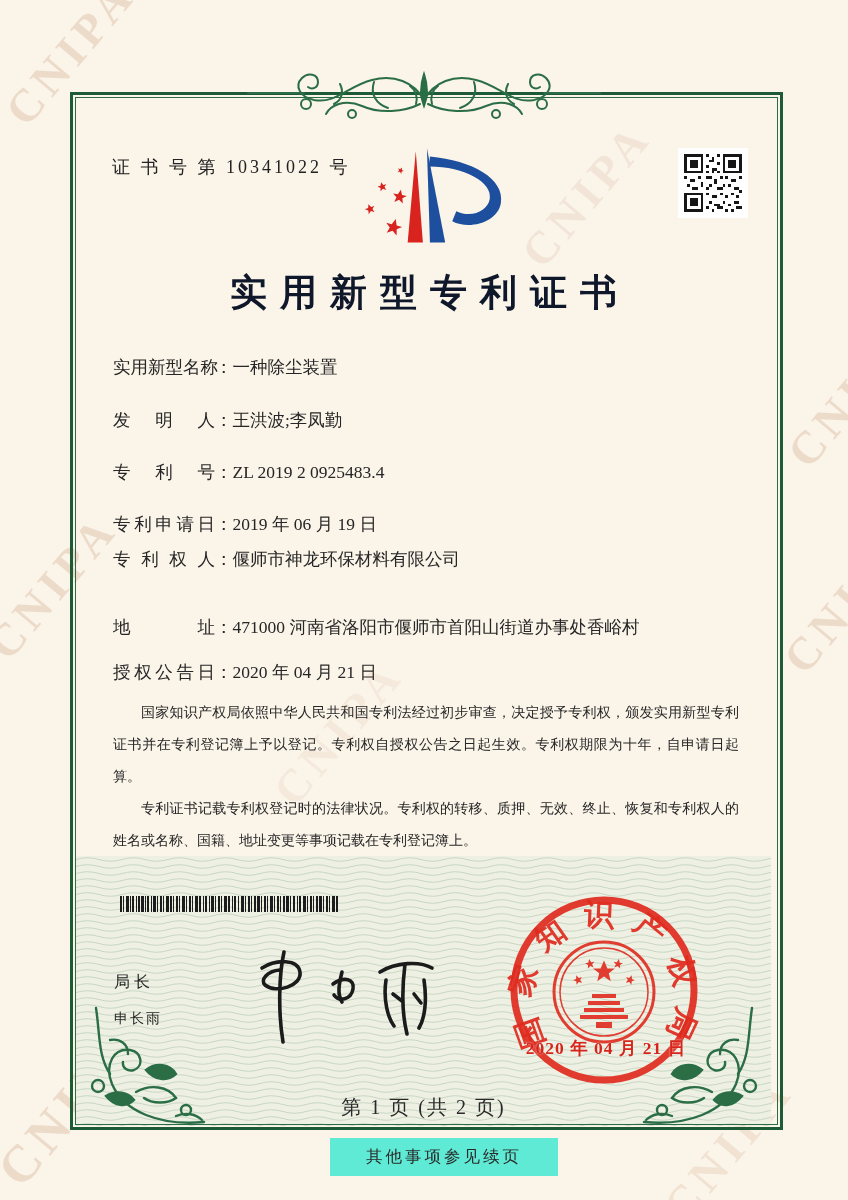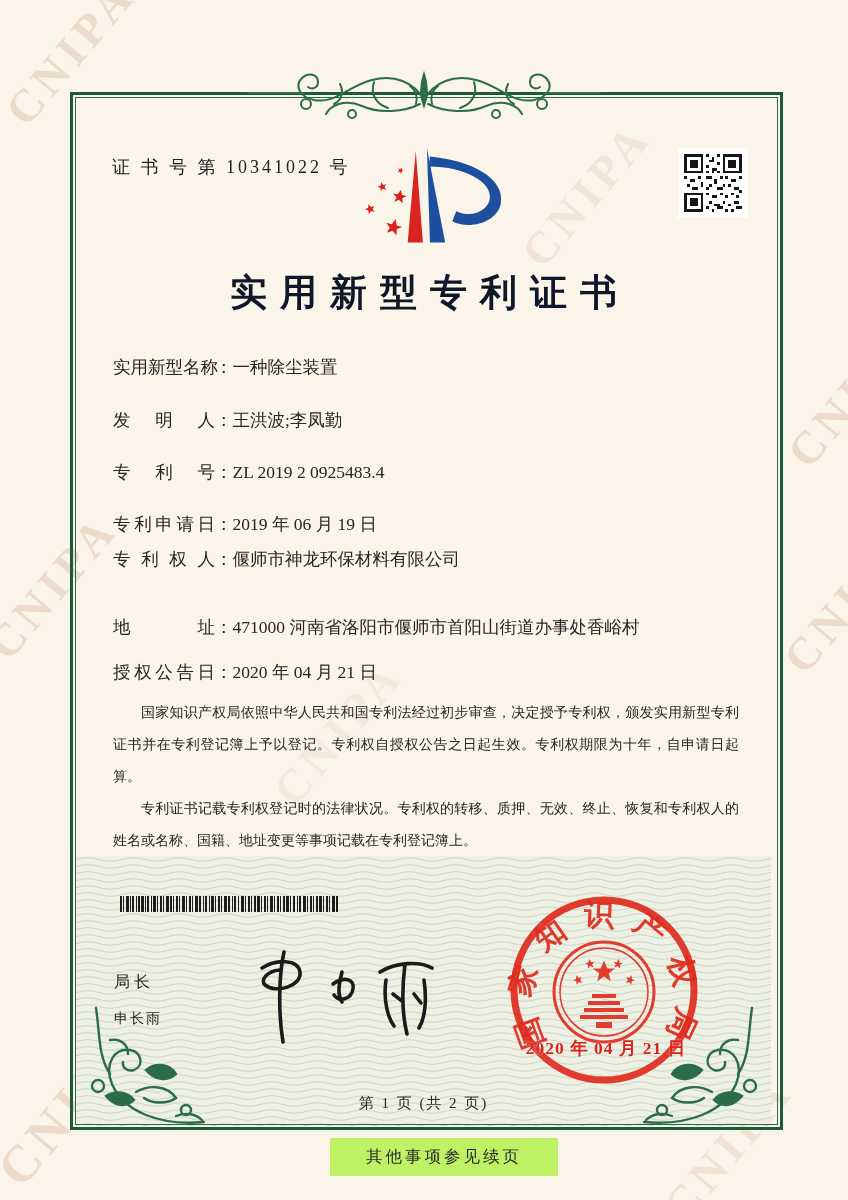--- a/index.html
+++ b/index.html
@@ -59,23 +59,23 @@
   
   .barcode{position:absolute;left:120px;top:896px;width:218px;height:16px;}
   .sig-title{position:absolute;left:114px;top:972px;font-size:16px;letter-spacing:4px;color:#1f1f1f;}
   .sig-name{position:absolute;left:114px;top:1010px;font-size:14px;letter-spacing:2px;color:#1f1f1f;}
   .signature{position:absolute;left:222px;top:942px;width:230px;height:108px;}
   .seal{position:absolute;left:504px;top:890px;width:200px;height:200px;}
   .seal-date{position:absolute;left:508px;top:1036px;width:196px;text-align:center;
              font-size:17.5px;letter-spacing:1px;color:#d6251c;font-weight:bold;
              text-shadow:0 0 2px rgba(250,247,238,0.8);}
   .page-info{position:absolute;left:70px;top:1094px;width:707px;text-align:center;
-             font-size:15px;letter-spacing:2px;color:#2a2a2a;}
+             font-size:20px;letter-spacing:2px;color:#2a2a2a;}
   .footer-box{position:absolute;left:330px;top:1138px;width:228px;height:38px;
-              background:#bef264;text-align:center;line-height:38px;font-size:16.5px;
+              background:#5eead4;text-align:center;line-height:38px;font-size:16.5px;
               letter-spacing:3px;color:#2a2a2a;}
 </style>
 </head>
 <body>
 
 <div class="page">
 
   <div class="wm wm1">CNIPA</div>
   <div class="wm wm2">CNIPA</div>
   <div class="wm wm3">CNIPA</div>

